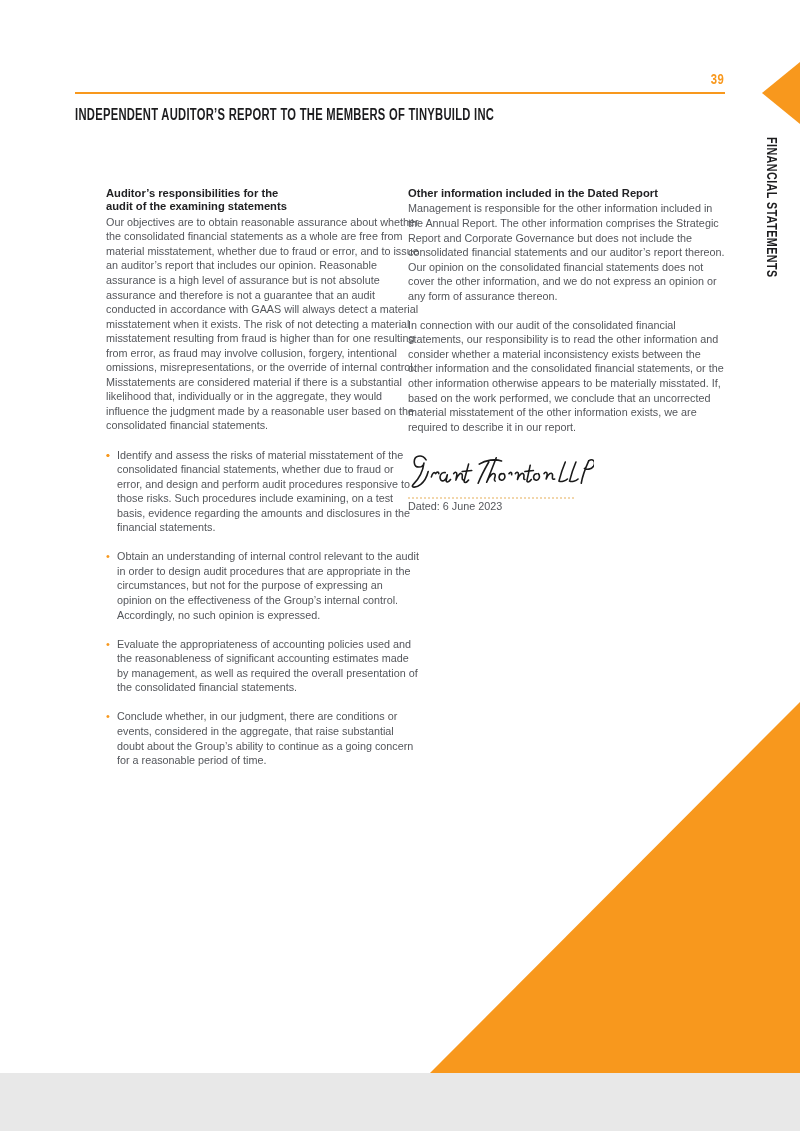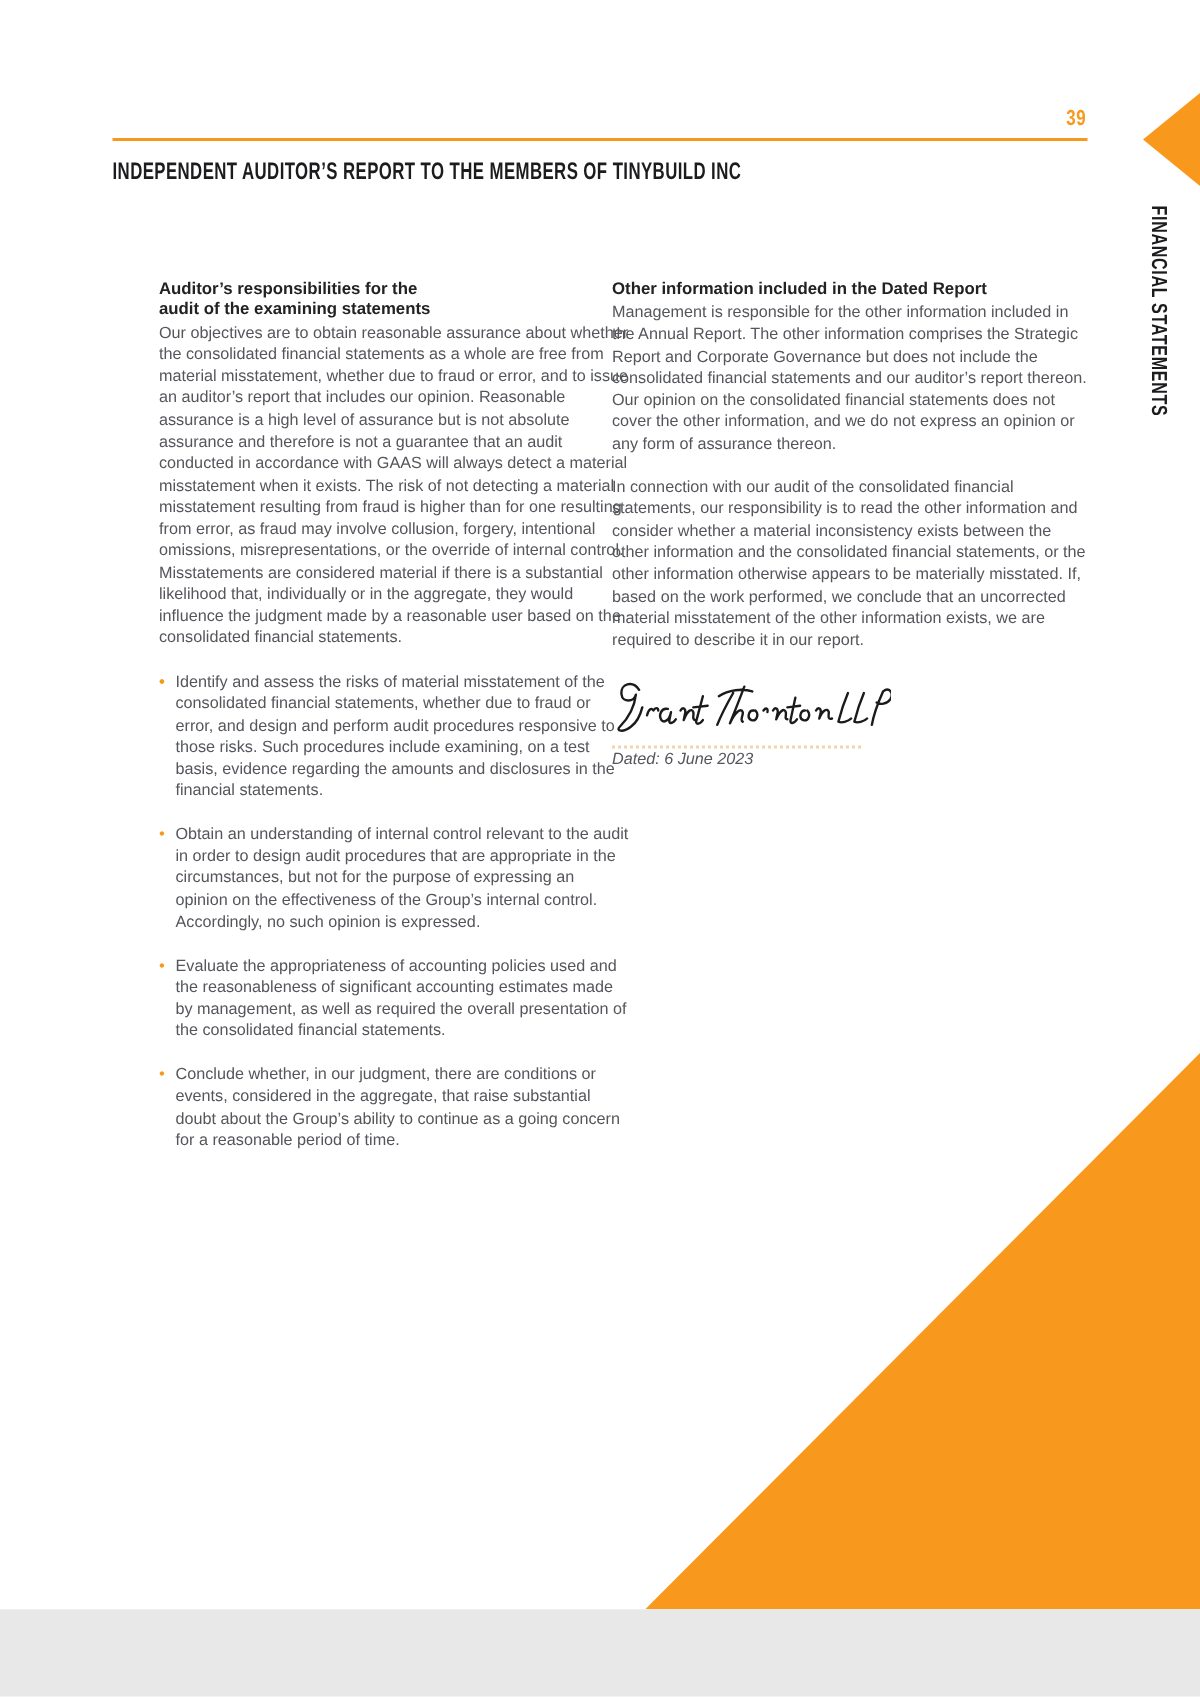--- a/index.html
+++ b/index.html
@@ -52,21 +52,21 @@
   }
   .closing{margin-top:0;}
   
   .sig-block{margin-top:6px;}
   .sig-svg{display:block;width:186px;height:43px;}
   .sig-line{
     width:166px;height:0;margin-top:5px;
     border-bottom:2px dotted #f2d6ab;
   }
   .location{margin:14px 0 0 0;}
-  .dated{margin:10px 0 0 0;font-style:italic;}
+  .dated{margin:10px 0 0 0;}
   .disclaimer{
     margin-top:88px;color:#b4b6b8;font-size:10.6px;line-height:13.9px;
   }
 </style>
 </head>
 <body>
 
 <div class="page">
 
   <div class="rule"></div>

